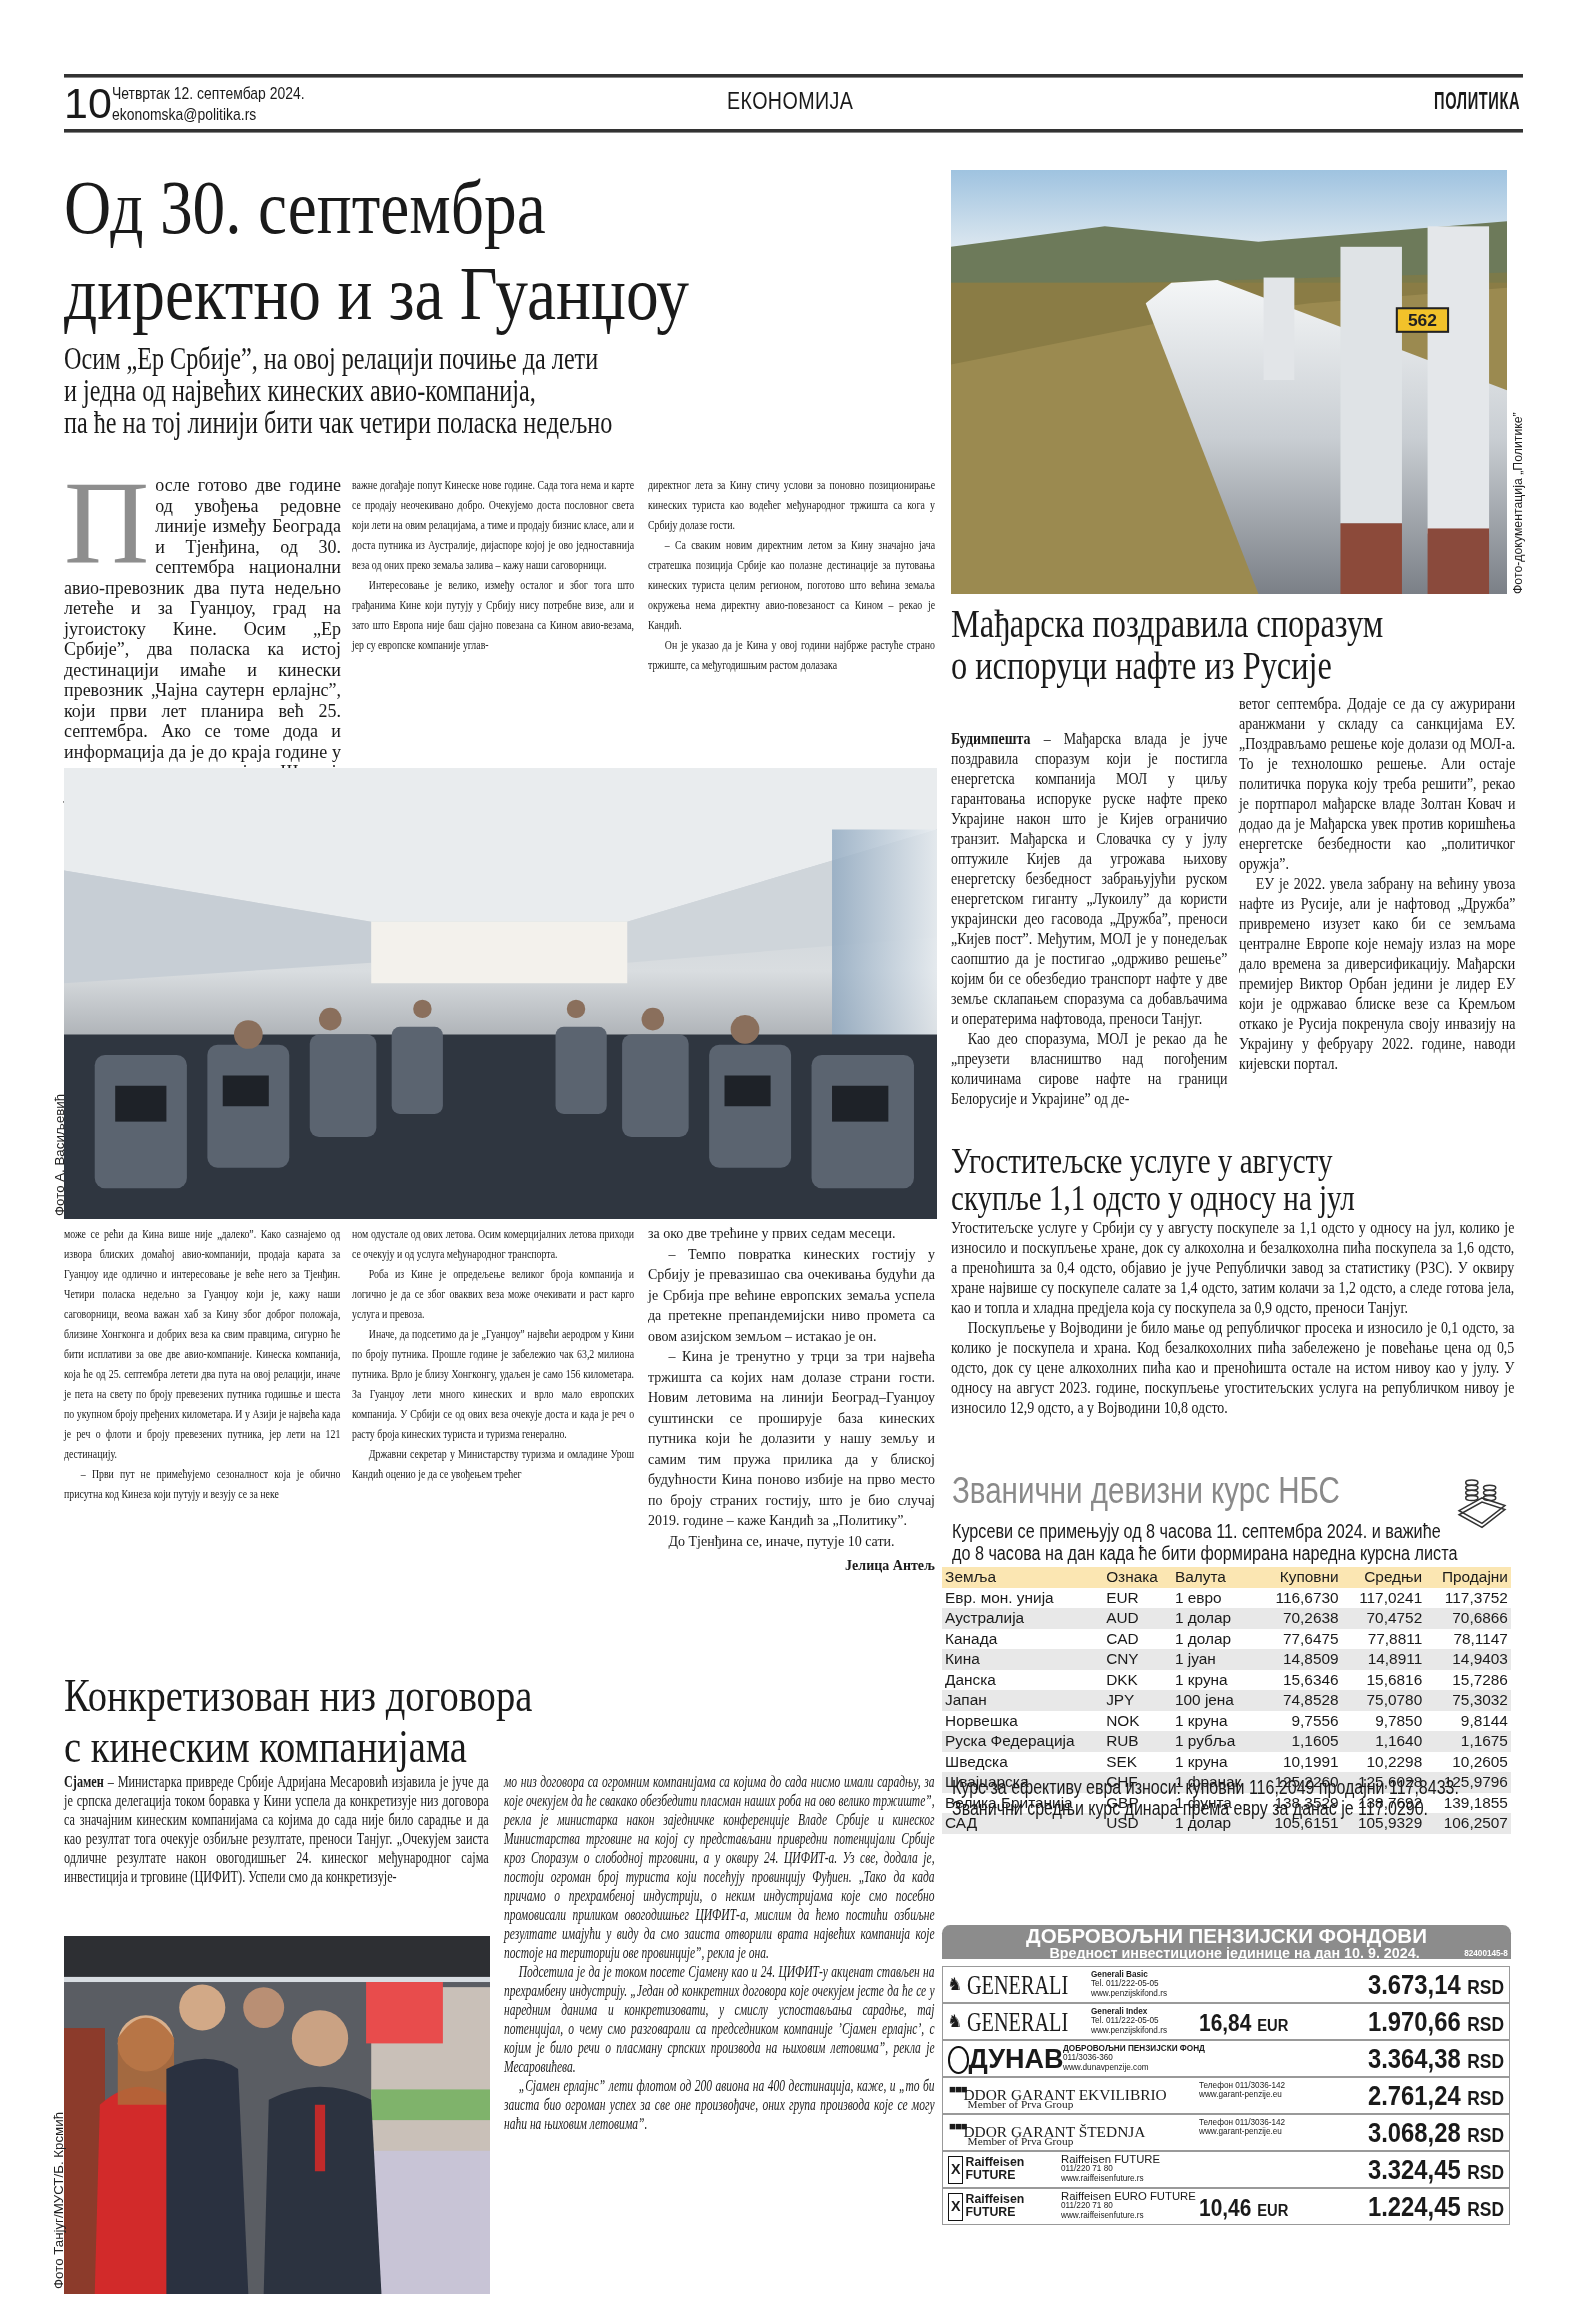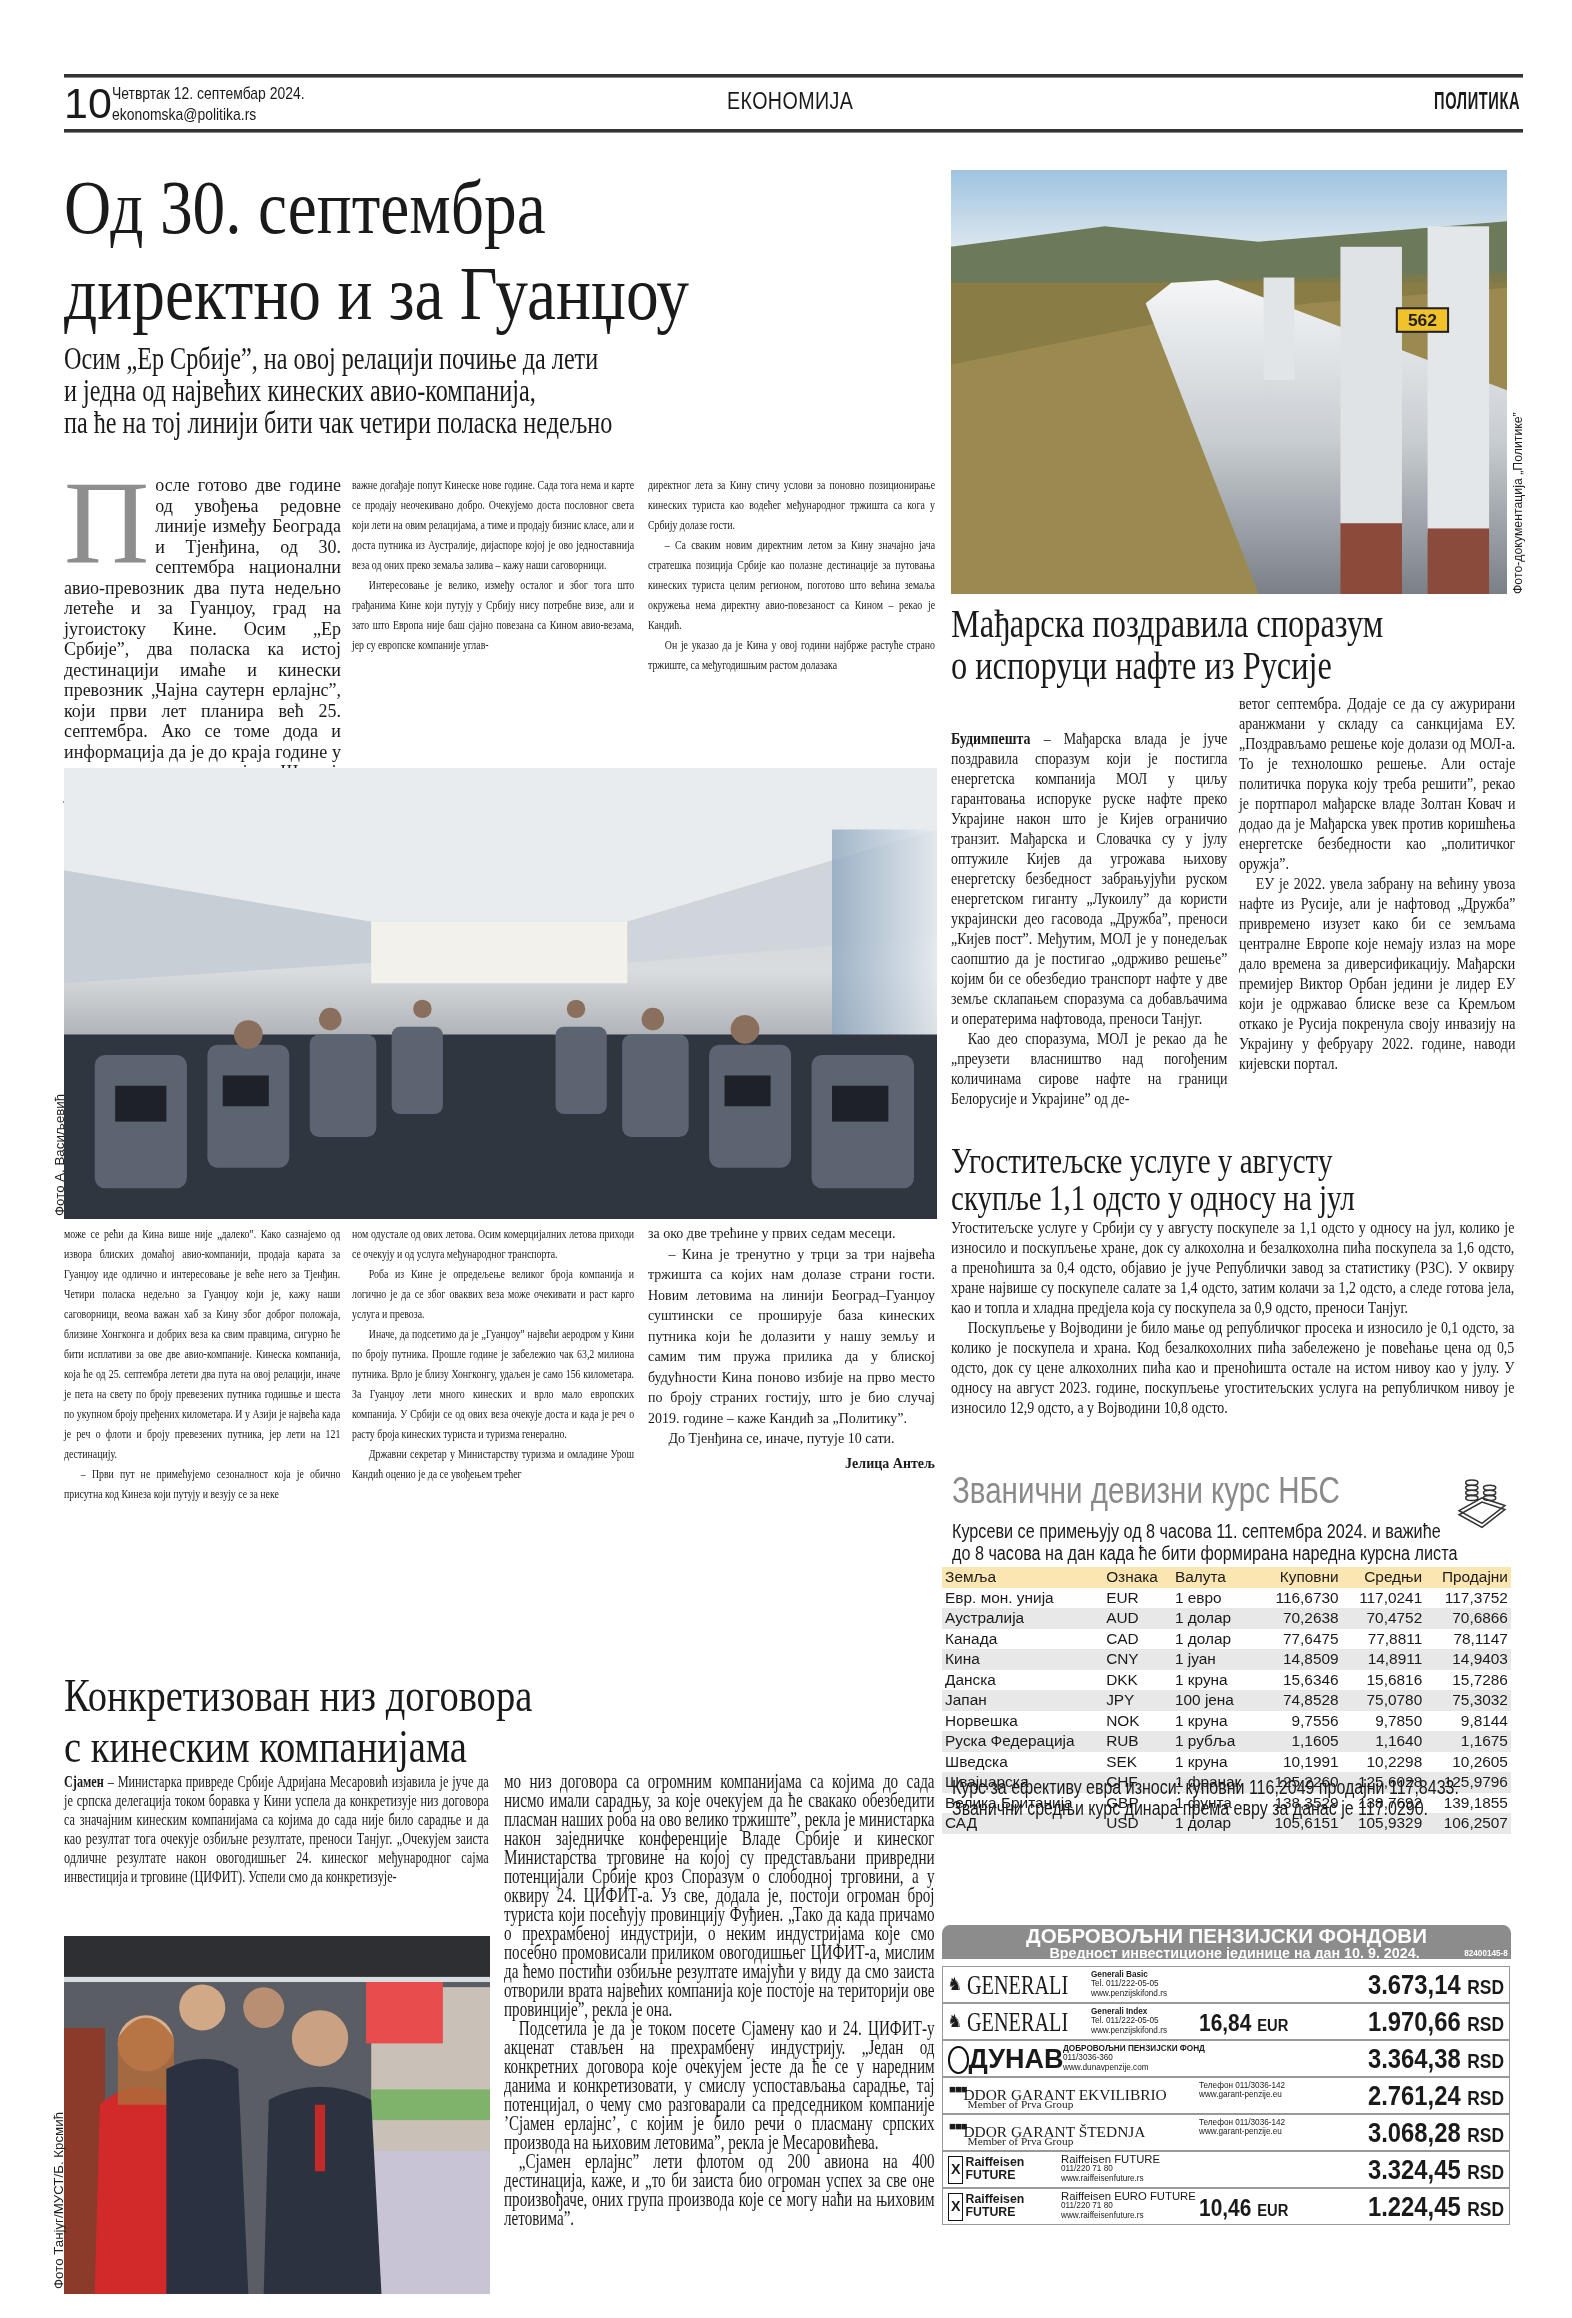--- a/index.html
+++ b/index.html
@@ -142,20 +142,21 @@
 <div class="col" style="left:352px;top:1224px;width:282px;">
   <div class="squeeze" style="width:344px;">
   <p class="first">ном одустале од ових летова. Осим комерцијалних летова приходи се очекују и од услуга међународног транспорта.</p>
   <p>Роба из Кине је опредељење великог броја компанија и логично је да се због оваквих веза може очекивати и раст карго услуга и превоза.</p>
   <p>Иначе, да подсетимо да је „Гуанџоу” највећи аеродром у Кини по броју путника. Прошле године је забележио чак 63,2 милиона путника. Врло је близу Хонгконгу, удаљен је само 156 километара. За Гуанџоу лети много кинеских и врло мало европских компанија. У Србији се од ових веза очекује доста и када је реч о расту броја кинеских туриста и туризма генерално.</p>
   <p>Државни секретар у Министарству туризма и омладине Урош Кандић оценио је да се увођењем трећег</p>
   </div>
 </div>
 <div class="col" style="left:648px;top:1224px;width:287px;font-size:14px;line-height:20.5px;">
   <p class="first">за око две трећине у првих седам месеци.</p>
+  <p>– Темпо повратка кинеских гостију у Србију је превазишао сва очекивања будући да је Србија пре већине европских земаља успела да претекне препандемијски ниво промета са овом азијском земљом – истакао је он.</p>
   <p>– Кина је тренутно у трци за три највећа тржишта са којих нам долазе страни гости. Новим летовима на линији Београд–Гуанџоу суштински се проширује база кинеских путника који ће долазити у нашу земљу и самим тим пружа прилика да у блиској будућности Кина поново избије на прво место по броју страних гостију, што је био случај 2019. године – каже Кандић за „Политику”.</p>
   <p>До Тјенђина се, иначе, путује 10 сати.</p>
   <p class="byline" style="margin-top:4.1px;">Јелица Антељ</p>
 </div>
 
 <div class="h2" style="left:64px;top:1670px;font-size:47px;line-height:51px;transform:scaleX(.82);">
   <div>Конкретизован низ договора</div>
   <div>с кинеским компанијама</div>
 </div>
 <div class="col" style="left:64px;top:1772px;width:425px;font-size:17px;line-height:19px;">
@@ -179,21 +180,21 @@
     <path d="M400 320 Q500 270 600 320 L620 700 L390 700 Z" fill="#2c3340"></path>
     <circle cx="500" cy="200" r="55" fill="#caa283"></circle>
     <rect x="490" y="330" width="20" height="130" fill="#c02a2a"></rect>
     <path d="M200 260 Q280 220 340 260 L360 700 L200 700 Z" fill="#2a3140"></path>
     <circle cx="270" cy="140" r="45" fill="#d2a987"></circle>
     <circle cx="390" cy="140" r="40" fill="#b98f74"></circle>
   </svg>
 </div>
 <div class="credit" style="left:51px;top:2289px;">Фото Танјуг/МУСТ/Б. Крсмић</div>
 
-<div class="col" style="left:504px;top:1772px;width:430px;font-size:21px;line-height:19px;">
+<div class="col" style="left:504px;top:1772px;width:430px;font-size:16px;line-height:19px;font-style:italic;">
   <div style="transform:scaleX(.72);transform-origin:left top;width:598px;">
   <p class="first">мо низ договора са огромним компанијама са којима до сада нисмо имали сарадњу, за које очекујем да ће свакако обезбедити пласман наших роба на ово велико тржиште”, рекла је министарка након заједничке конференције Владе Србије и кинеског Министарства трговине на којој су представљани привредни потенцијали Србије кроз Споразум о слободној трговини, а у оквиру 24. ЦИФИТ-а. Уз све, додала је, постоји огроман број туриста који посећују провинцију Фуђиен. „Тако да када причамо о прехрамбеној индустрији, о неким индустријама које смо посебно промовисали приликом овогодишњег ЦИФИТ-а, мислим да ћемо постићи озбиљне резултате имајући у виду да смо заиста отворили врата највећих компанија које постоје на територији ове провинције”, рекла је она.</p>
   <p>Подсетила је да је током посете Сјамену као и 24. ЦИФИТ-у акценат стављен на прехрамбену индустрију. „Један од конкретних договора које очекујем јесте да ће се у наредним данима и конкретизовати, у смислу успостављања сарадње, тај потенцијал, о чему смо разговарали са председником компаније ’Сјамен ерлајнс’, с којим је било речи о пласману српских производа на њиховим летовима”, рекла је Месаровићева.</p>
   <p>„Сјамен ерлајнс” лети флотом од 200 авиона на 400 дестинација, каже, и „то би заиста био огроман успех за све оне произвођаче, оних група производа које се могу наћи на њиховим летовима”.</p>
   </div>
 </div>
 
 <div class="photo" style="left:951px;top:170px;width:556px;height:424px;">
   <svg width="556" height="424" viewBox="0 0 1085 828" preserveAspectRatio="none">
     <defs>

